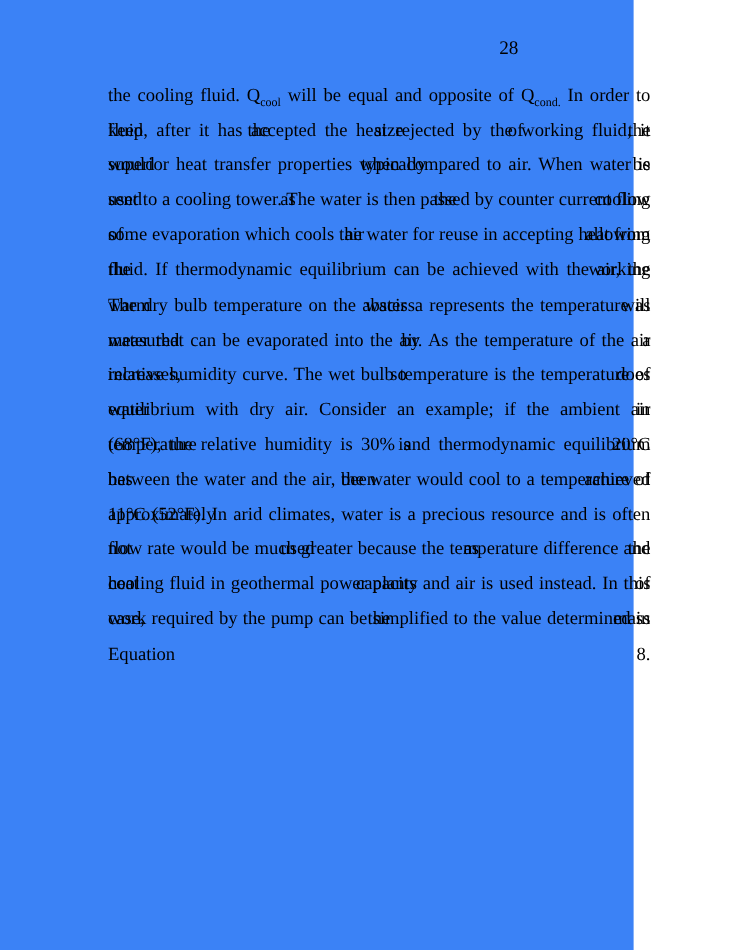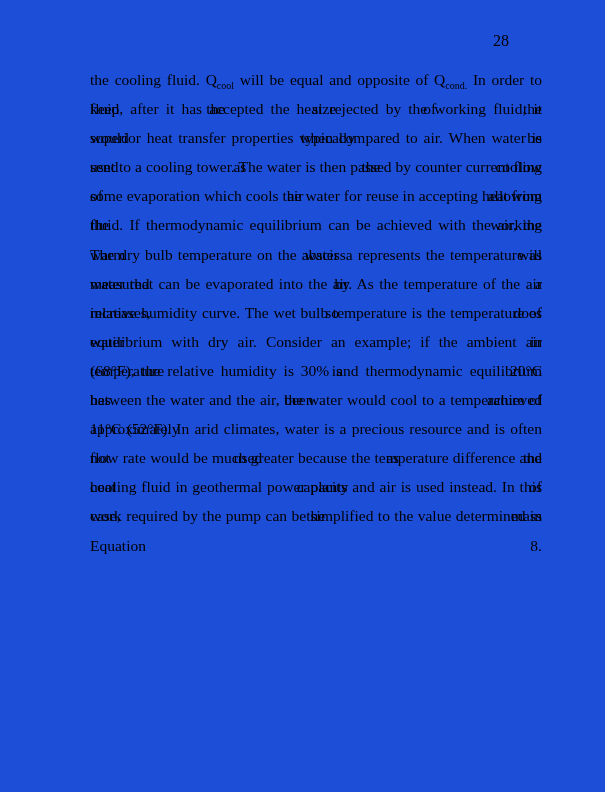--- a/index.html
+++ b/index.html
@@ -8,22 +8,22 @@
     height: 792px;
     background: #ffffff;
     color: #000000;
     font-family: "Liberation Serif", serif;
     position: relative;
     overflow: hidden;
   }
   .page {
     position: absolute;
     left: 0; top: 0;
-    width: 605px; height: 792px;
-    background: #1d4ed8;
+    width: 528px; height: 792px;
+    background: #3b82f6;
   }
   .page-number {
     position: absolute;
     top: 32px;
     right: 96px;
     font-size: 16px;
     line-height: 18px;
   }
   .body-text {
     position: absolute;

